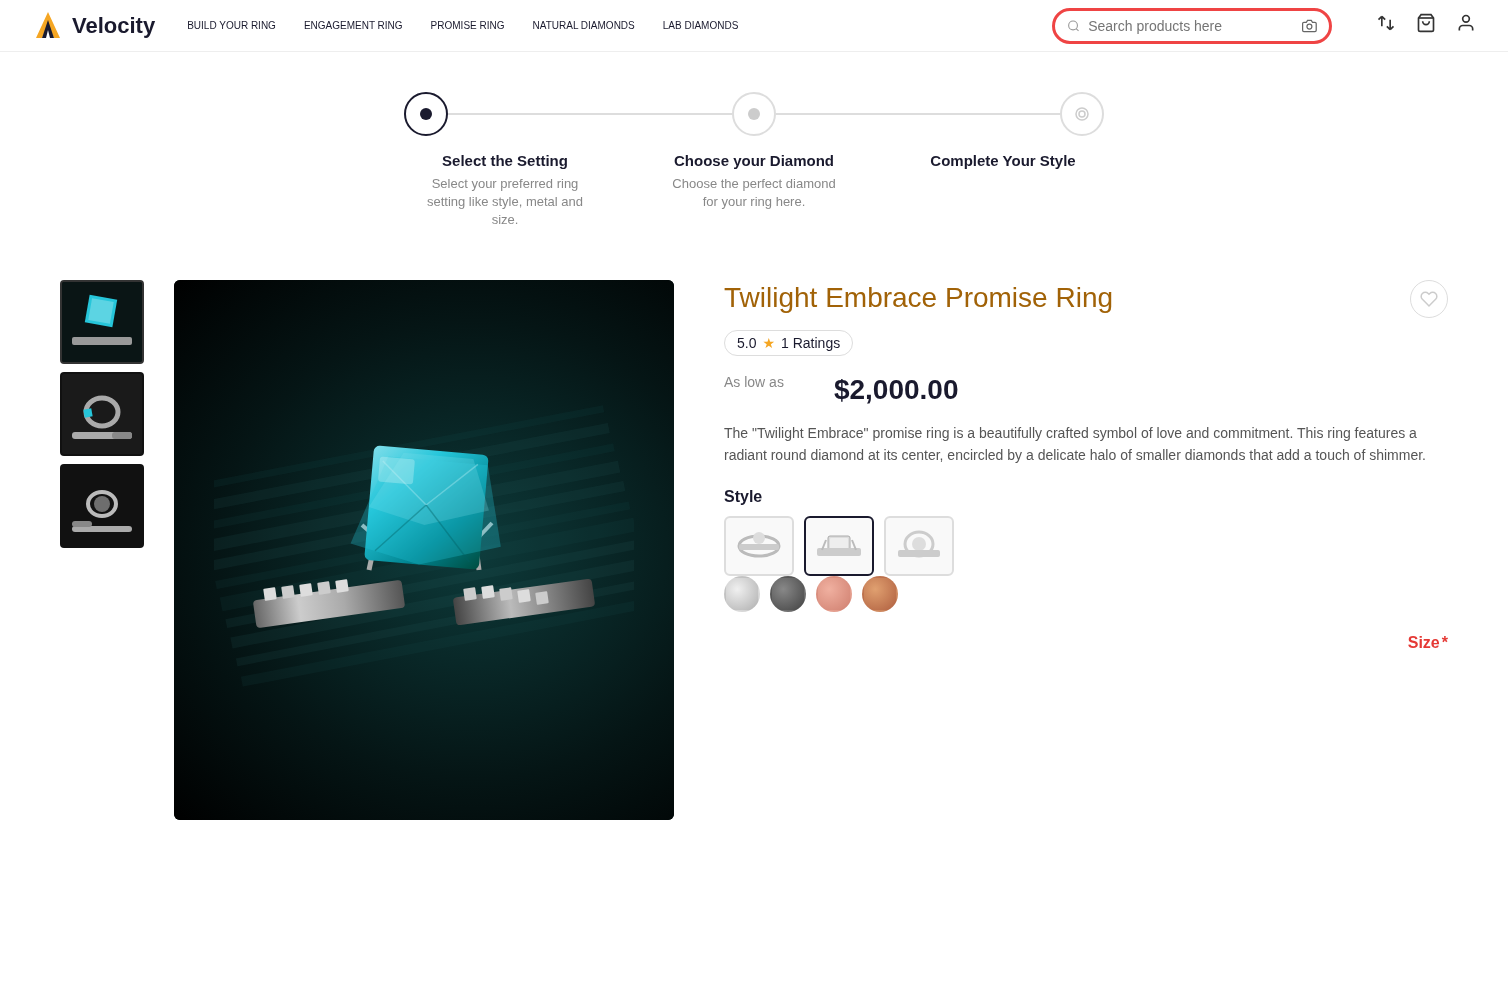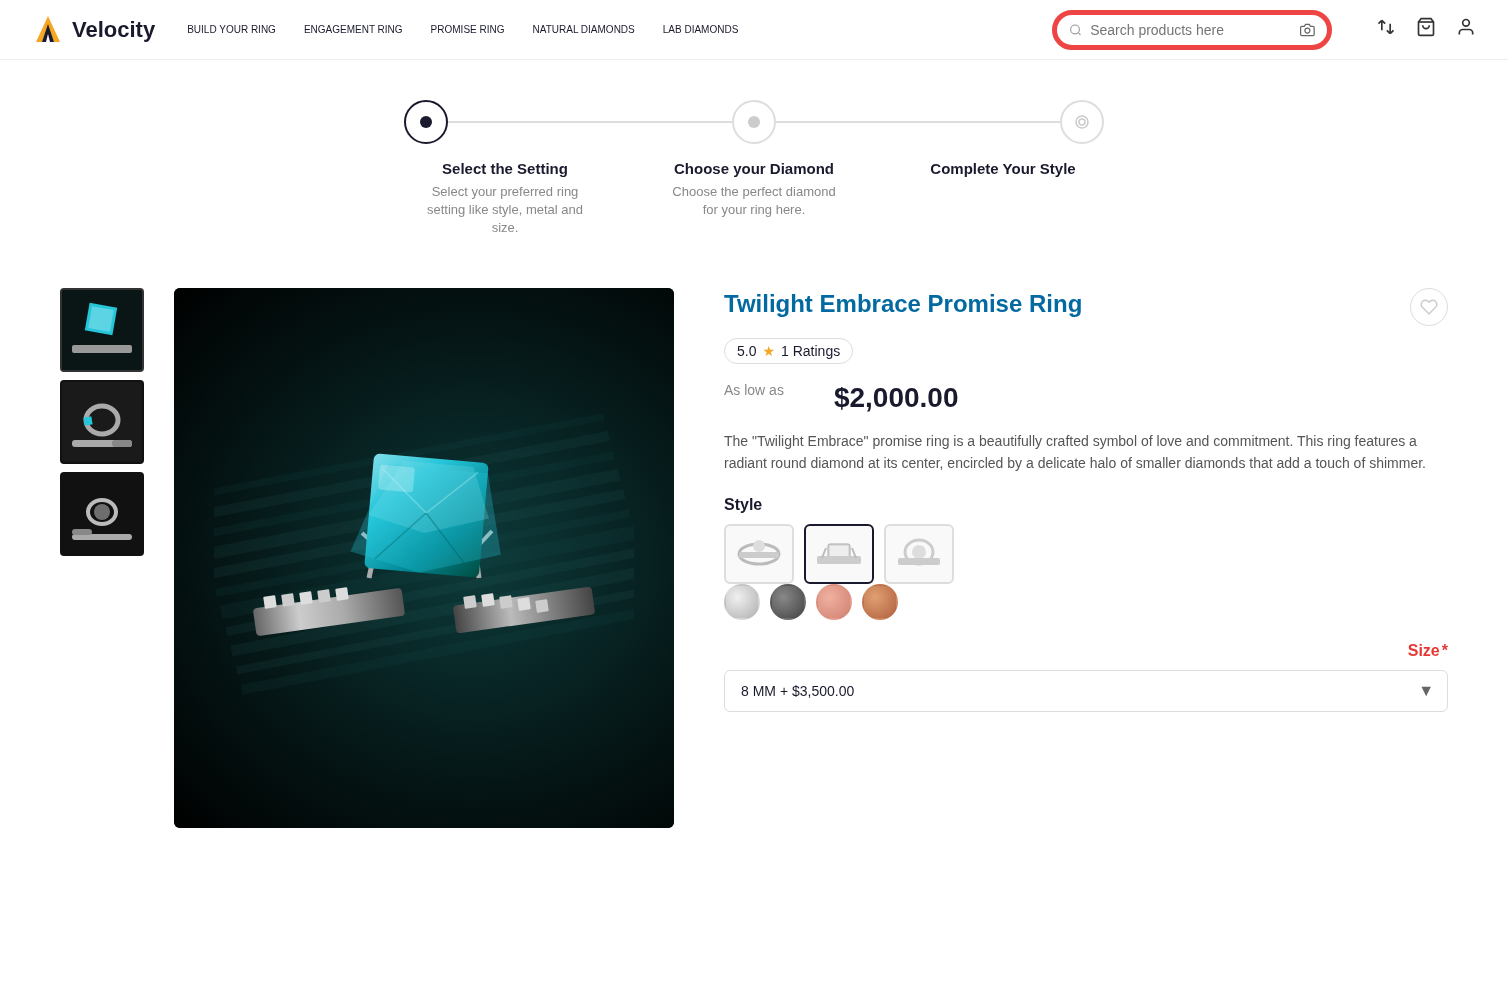--- a/index.html
+++ b/index.html
@@ -3,21 +3,21 @@
   <meta charset="utf-8">
   <style>
     * { box-sizing: border-box; margin: 0; padding: 0; }
     body { font-family: -apple-system, BlinkMacSystemFont, 'Segoe UI', sans-serif; background: #fff; color: #1a1a2e; }
 
     
     .header {
       display: flex;
       align-items: center;
       padding: 0 32px;
-      height: 60px;
+      height: 52px;
       border-bottom: 1px solid #eee;
       gap: 32px;
     }
     .logo-wrap {
       display: flex;
       align-items: center;
       gap: 8px;
       text-decoration: none;
       flex-shrink: 0;
     }
@@ -40,21 +40,21 @@
       font-size: 10px;
       font-weight: 500;
       color: #1a1a2e;
       cursor: pointer;
       white-space: nowrap;
       text-decoration: none;
     }
     .search-bar {
       display: flex;
       align-items: center;
-      border: 5px solid #ef4444;
+      border: 3px solid #ef4444;
       border-radius: 24px;
       padding: 6px 12px;
       gap: 8px;
       width: 280px;
     }
     .search-bar input {
       border: none;
       outline: none;
       font-size: 14px;
       color: #888;
@@ -196,23 +196,23 @@
       flex: 1;
       padding-left: 20px;
     }
     .product-title-row {
       display: flex;
       align-items: flex-start;
       justify-content: space-between;
       gap: 16px;
     }
     .product-title {
-      font-size: 24px;
-      font-weight: 700;
-      color: #0369a1;
+      font-size: 28px;
+      font-weight: 400;
+      color: #a16207;
       line-height: 1.3;
     }
     .wishlist-btn {
       width: 38px;
       height: 38px;
       border-radius: 50%;
       border: 1px solid #ddd;
       display: flex;
       align-items: center;
       justify-content: center;
@@ -586,21 +586,15 @@
       <div class="metal-circle" style="background: radial-gradient(circle at 35% 35%, #f0f0f0, #b0b0b0); border-color: transparent;"></div>
       <div class="metal-circle" style="background: radial-gradient(circle at 35% 35%, #888, #444);"></div>
       <div class="metal-circle" style="background: radial-gradient(circle at 35% 35%, #f0b0a0, #d08070);"></div>
       <div class="metal-circle" style="background: radial-gradient(circle at 35% 35%, #e0a070, #b06040);"></div>
     </div>
 
     
     <div class="size-label">
       <span>Size</span><span style="color:#e53935; margin-left:2px;">*</span>
     </div>
-    <div class="size-select-wrap">
-      <select class="size-select">
-        <option>8 MM + $3,500.00</option>
-      </select>
-      <span class="select-arrow">▼</span>
-    </div>
 
   </div>
 </section>
 
 </body></html>

